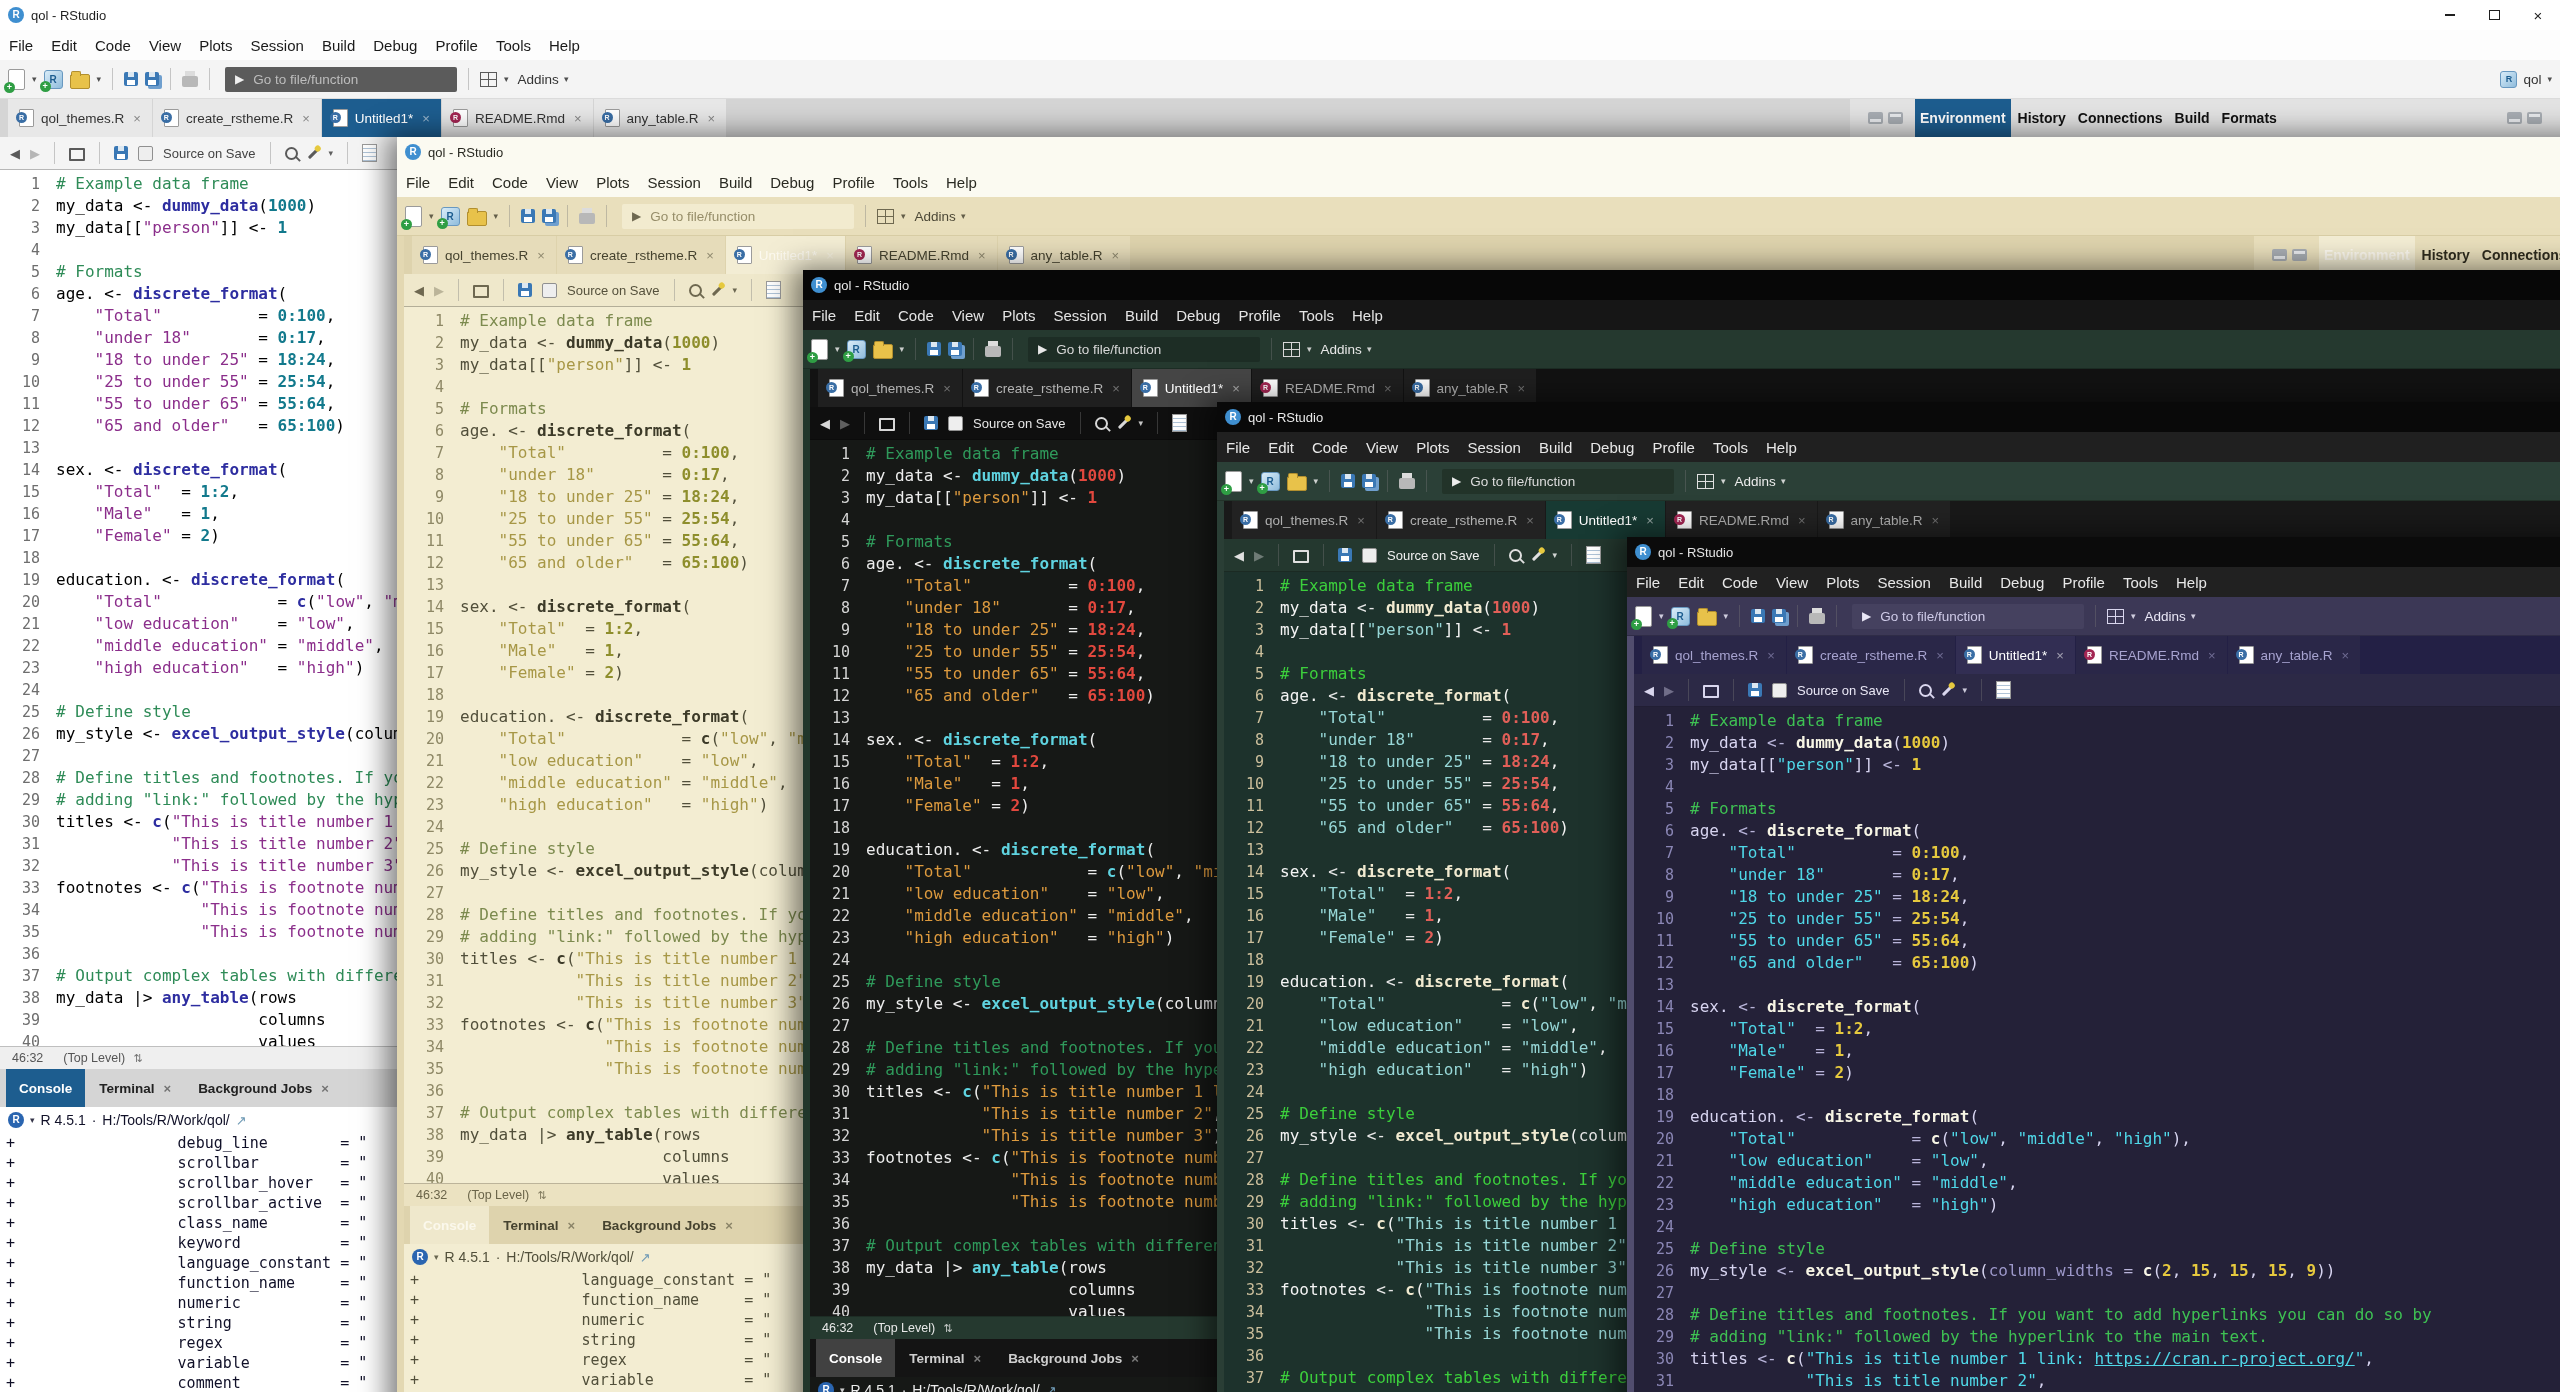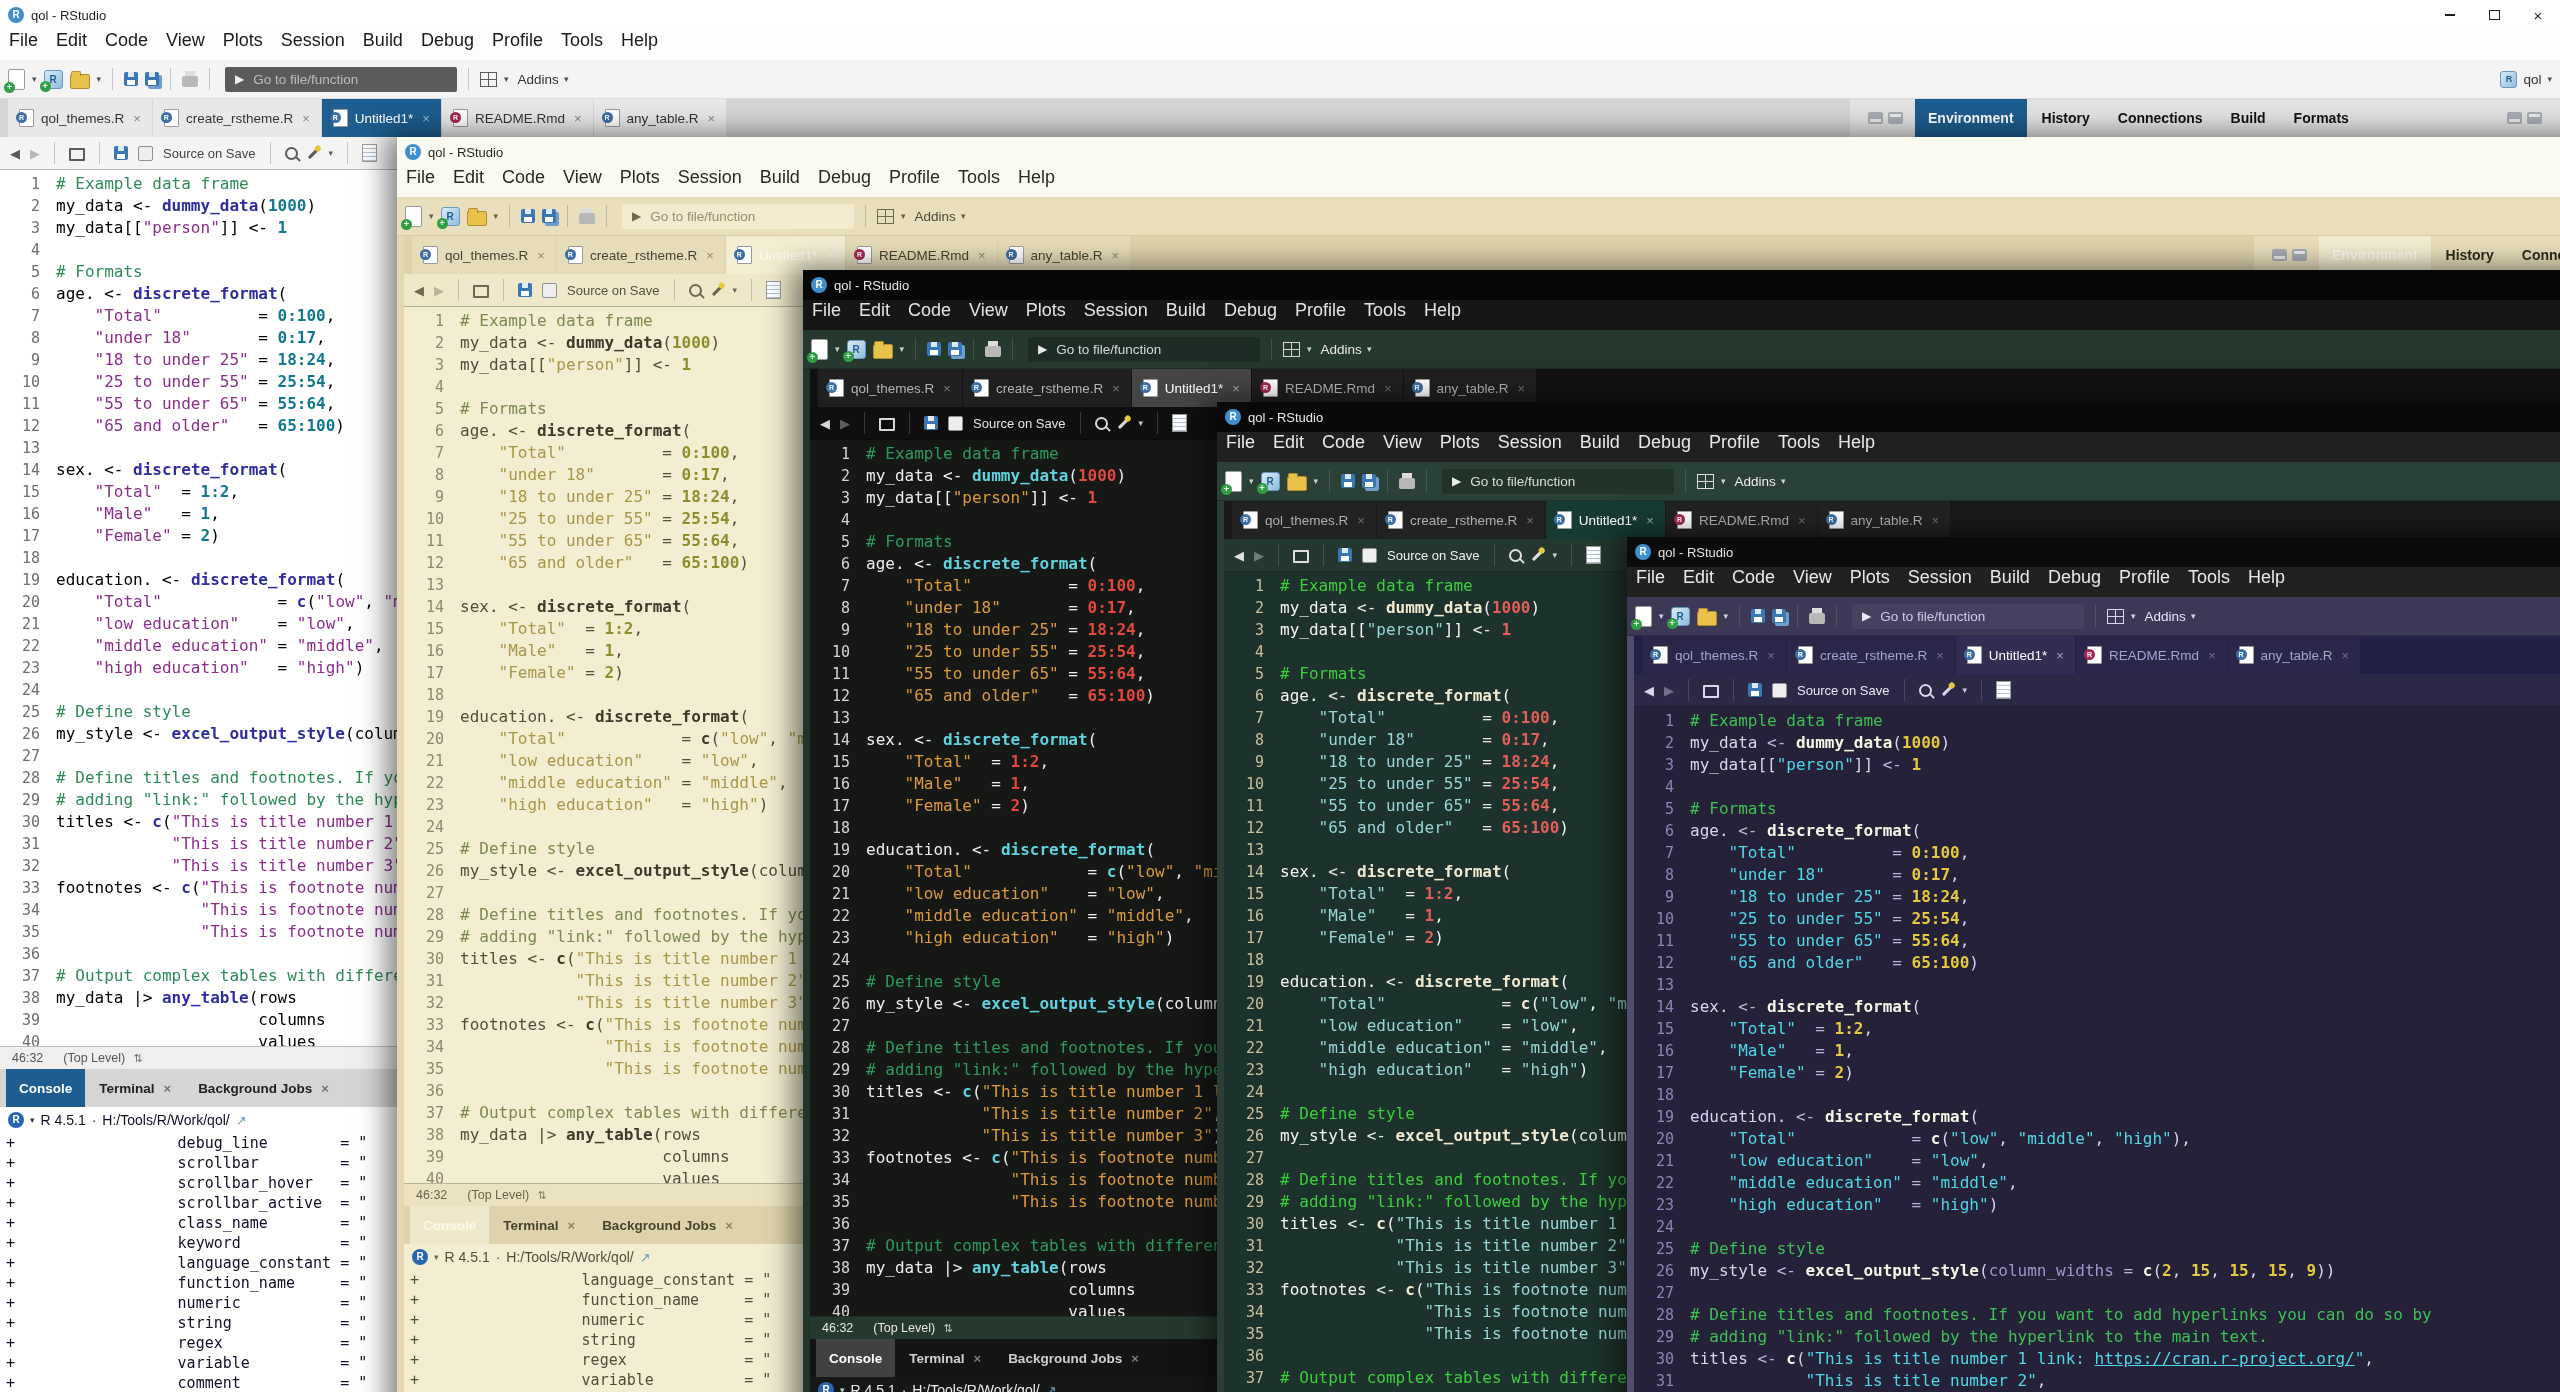--- a/index.html
+++ b/index.html
@@ -60,21 +60,21 @@
 
   
   .window{position:absolute;width:2560px;height:1392px;background:var(--ed-bg)}
   .window.shadow{box-shadow:-10px -3px 26px rgba(0,0,0,.5)}
   .titlebar{height:30px;background:var(--title-bg);color:var(--title-fg);display:flex;align-items:center;
             padding-left:8px;gap:7px;font-size:13px;position:relative}
   .win-controls{position:absolute;right:0;top:0;height:30px;display:flex}
   .wc{width:44px;height:30px;display:flex;align-items:center;justify-content:center;color:var(--title-fg);font-size:15px}
   .wc.min::before{content:"";width:10px;height:2px;background:currentColor}
   .wc.max::before{content:"";width:9px;height:8px;border:1.5px solid currentColor}
-  .menubar{height:30px;background:var(--menu-bg);color:var(--menu-fg);display:flex;align-items:flex-start;font-size:18px}
+  .menubar{height:30px;background:var(--menu-bg);color:var(--menu-fg);display:flex;align-items:center;font-size:15px}
   .menu-item{padding:0 9px}
   .toolbar{height:38px;background:var(--toolbar-bg);border-bottom:1px solid var(--toolbar-border);
            display:flex;align-items:center;gap:7px;padding-left:8px;position:relative;color:var(--toolbar-fg)}
   .tb-sep{width:1px;height:22px;background:rgba(120,120,120,.38);margin:0 4px}
   .goto{display:flex;align-items:center;gap:9px;background:var(--goto-bg);color:var(--goto-fg);height:25px;width:212px;
         padding:0 10px;border-radius:2px;font-size:13.5px;margin-left:4px}
   .goto .arrow{color:var(--goto-icon);font-size:12px}
   .caret{font-size:9px;opacity:.85}
   .addins{display:flex;align-items:center;gap:5px;font-size:13.5px;margin-left:2px}
   .project-btn{position:absolute;right:8px;top:0;height:38px;display:flex;align-items:center;gap:6px;font-size:13.5px;color:var(--toolbar-fg)}
@@ -121,21 +121,21 @@
   .con-tab{display:flex;align-items:center;gap:7px;padding:0 13px;font-size:13.5px;font-weight:700;color:var(--contab-fg)}
   .con-tab.active{background:var(--con-active-bg);color:var(--con-active-fg)}
   .con-header{height:26px;display:flex;align-items:center;gap:6px;padding-left:8px;font-size:14px;color:var(--con-fg);flex:none}
   .link-arrow{color:#6f9ab5;font-size:13px}
   .console-line{white-space:pre;font-family:"DejaVu Sans Mono",monospace;font-size:15px;line-height:20px;
                 color:var(--con-fg);padding-left:6px}
 
   
   .env-tabbar{height:38px;background:var(--env-bar-bg);display:flex;align-items:stretch;gap:2px;padding:0 8px;
               font-size:14px;font-weight:700;color:var(--env-fg);flex:none;overflow:hidden;white-space:nowrap}
-  .env-tab{padding:0 13px;display:flex;align-items:center}
+  .env-tab{padding:0 5px;display:flex;align-items:center}
   .env-tab.active{background:var(--env-active-bg);color:var(--env-active-fg)}
   .env-content{flex:1;background:var(--env-content)}
   .pane-icons{display:flex;gap:5px;align-items:center;margin:0 10px}
   .i-pane{width:15px;height:12px;border-radius:2px;background:#a8adb3;position:relative;display:inline-block}
   .i-pane::after{content:"";position:absolute;left:2px;right:2px;height:3px;background:#e9ebee}
   .i-pane.max::after{top:2px} .i-pane.min::after{bottom:2px;top:auto}
   .flex1{flex:1}
 
   
   .icon{display:inline-block;vertical-align:middle;position:relative;flex:none}

